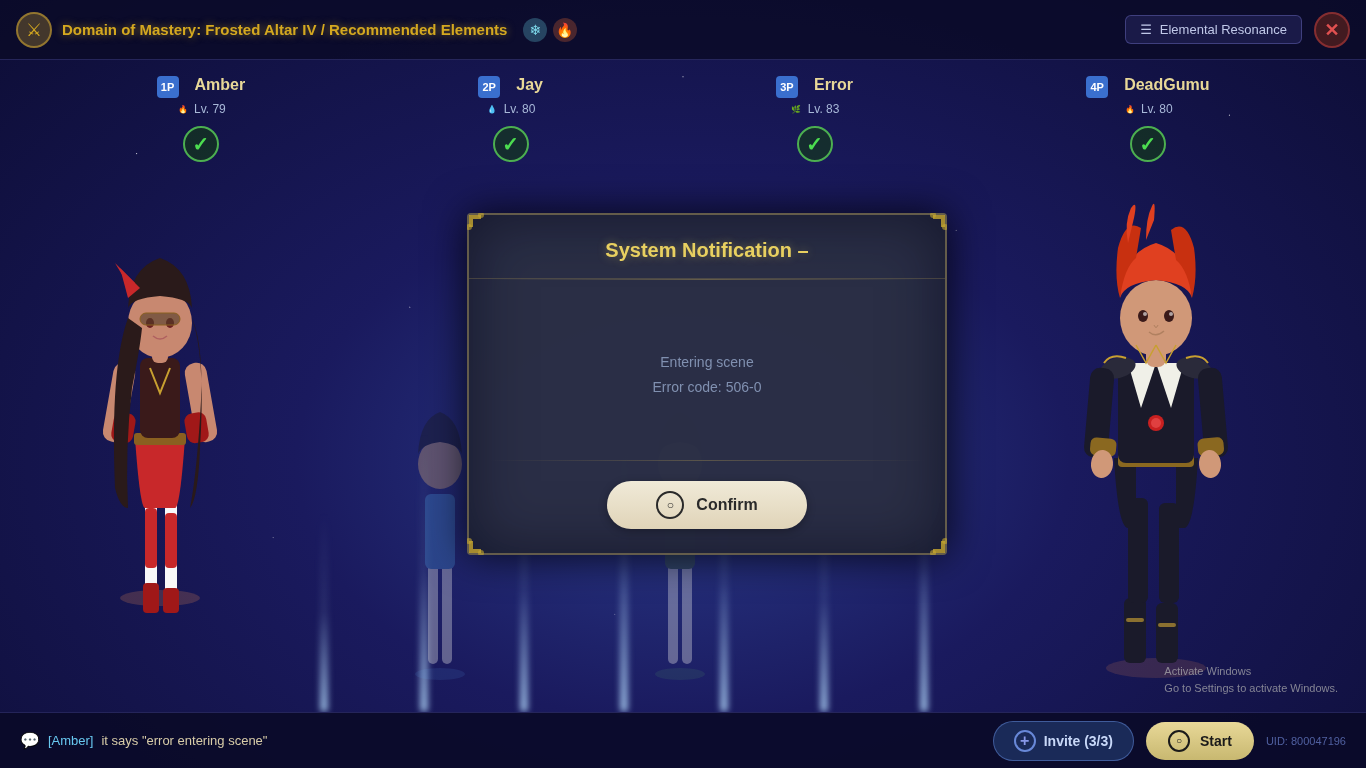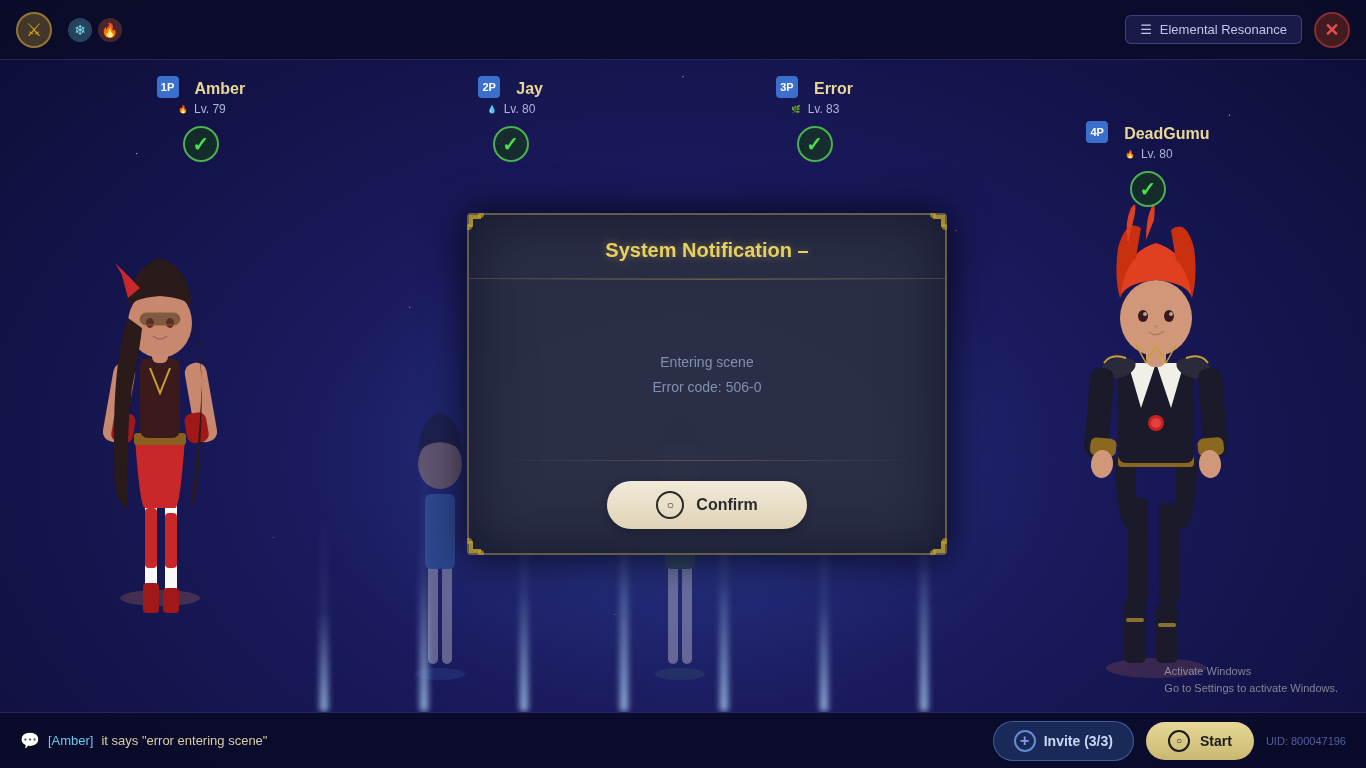--- a/index.html
+++ b/index.html
@@ -149,40 +149,40 @@
 
     .player-card {
       display: flex;
       flex-direction: column;
       align-items: center;
       gap: 4px;
     }
 
     .player-badge {
       display: flex;
-      align-items: flex-end;
+      align-items: flex-start;
       gap: 16px;
     }
 
     .player-slot {
       width: 22px;
       height: 22px;
       border-radius: 4px;
       display: flex;
       align-items: center;
       justify-content: center;
       font-size: 11px;
       font-weight: bold;
       color: white;
     }
 
     .slot-1p { background: #3a6fce; }
     .slot-2p { background: #3a6fce; }
     .slot-3p { background: #3a6fce; }
-    .slot-4p { background: #3a6fce; margin-top: 45px; }
+    .slot-4p { background: #3a6fce; }
 
     .player-name {
       color: #e8d898;
       font-size: 16px;
       font-weight: 600;
     }
 
     .player-level {
       display: flex;
       align-items: center;
@@ -489,20 +489,21 @@
 <div class="light-pillar" style="left: 420px; height: 280px;"></div>
 <div class="light-pillar" style="left: 520px; height: 240px;"></div>
 <div class="light-pillar" style="left: 620px; height: 300px;"></div>
 <div class="light-pillar" style="left: 720px; height: 260px;"></div>
 <div class="light-pillar" style="left: 820px; height: 220px;"></div>
 <div class="light-pillar" style="left: 920px; height: 290px;"></div>
 
 <div class="top-bar">
   <div class="top-bar-left">
     <div class="domain-icon">⚔</div>
+    <span class="domain-title">Domain of Mastery: Frosted Altar IV / Recommended Elements</span>
     <div class="element-icons">
       <div class="element-icon cryo-icon">❄</div>
       <div class="element-icon pyro-icon">🔥</div>
     </div>
   </div>
   <div class="top-bar-right">
     <div class="elemental-resonance-btn">
       <span>☰</span>
       <span>Elemental Resonance</span>
     </div>

